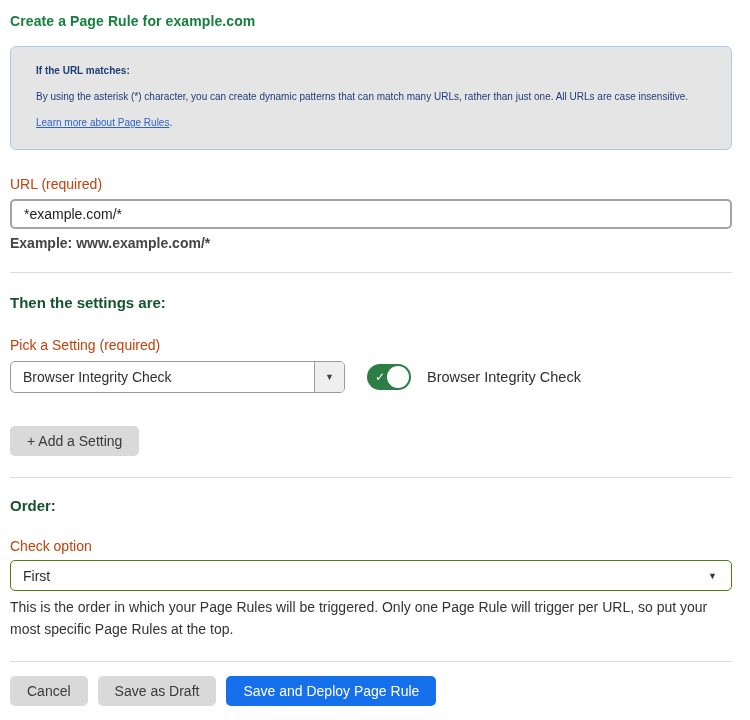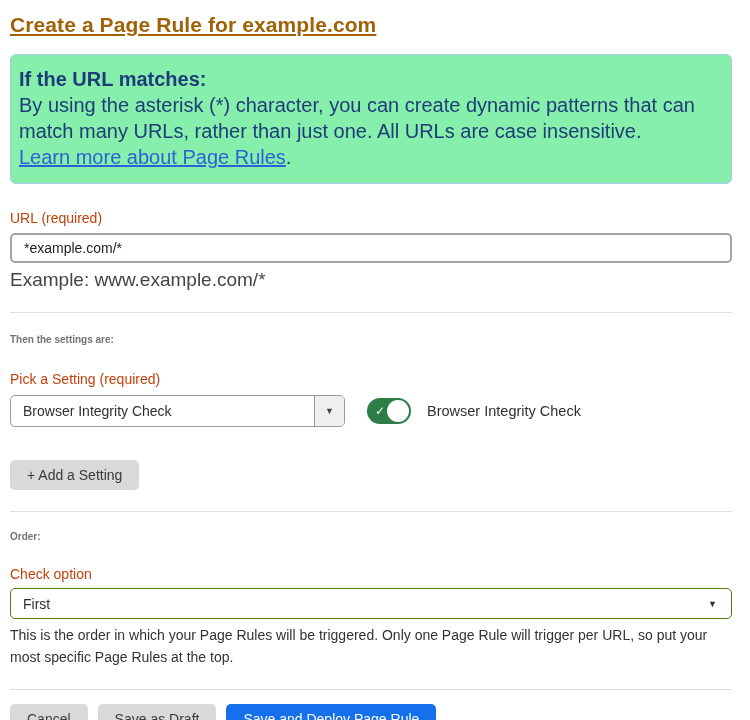--- a/index.html
+++ b/index.html
@@ -6,35 +6,34 @@
   html, body { width: 750px; background: #ffffff; }
   body {
     font-family: "Liberation Sans", "DejaVu Sans", sans-serif;
     color: #30302f;
     height: 720px;
     overflow: hidden;
   }
   .container { width: 722px; margin: 0 10px; padding-top: 13px; }
 
   .page-title {
-    font-size: 21px;
+    font-size: 14px;
     font-weight: bold;
-    color: #a16207;
+    color: #15803d;
     letter-spacing: 0.1px;
-    text-decoration: underline;
   }
 
   .info-box {
     margin-top: 17px;
-    background: #86efac;
+    background: #e5e5e5;
     border: 1px solid #a9c9ed;
     border-radius: 6px;
-    padding: 11px 18px 13px 8px;
+    padding: 11px 18px 13px 25px;
     color: #1e3d78;
-    font-size: 20px;
+    font-size: 10px;
     line-height: 26px;
   }
   .info-box .info-heading { font-weight: bold; }
   .info-box a.info-link {
     color: #2c62d4;
     text-decoration: underline;
     cursor: pointer;
   }
 
   .field-label { margin-top: 26px; font-size: 14px; color: #c2410c; }
@@ -46,33 +45,33 @@
     border: 2px solid #a3a3a3;
     border-radius: 5px;
     padding: 0 12px;
     font-family: "Liberation Sans", sans-serif;
     font-size: 14px;
     color: #222;
     background: #fff;
     outline: none;
     display: block;
   }
-  .field-helper { margin-top: 6px; font-size: 19px; color: #454545; }
+  .field-helper { margin-top: 6px; font-size: 14px; color: #454545; font-weight: bold; }
 
   hr.divider {
     border: none;
     border-top: 1px solid #dddddd;
     margin-top: 21px;
   }
 
   .section-heading {
     margin-top: 21px;
-    font-size: 10px;
+    font-size: 15px;
     font-weight: bold;
-    color: #737373;
+    color: #14532d;
   }
 
   .setting-row {
     margin-top: 8px;
     display: flex;
     align-items: center;
   }
   .dropdown {
     width: 335px;
     height: 32px;

